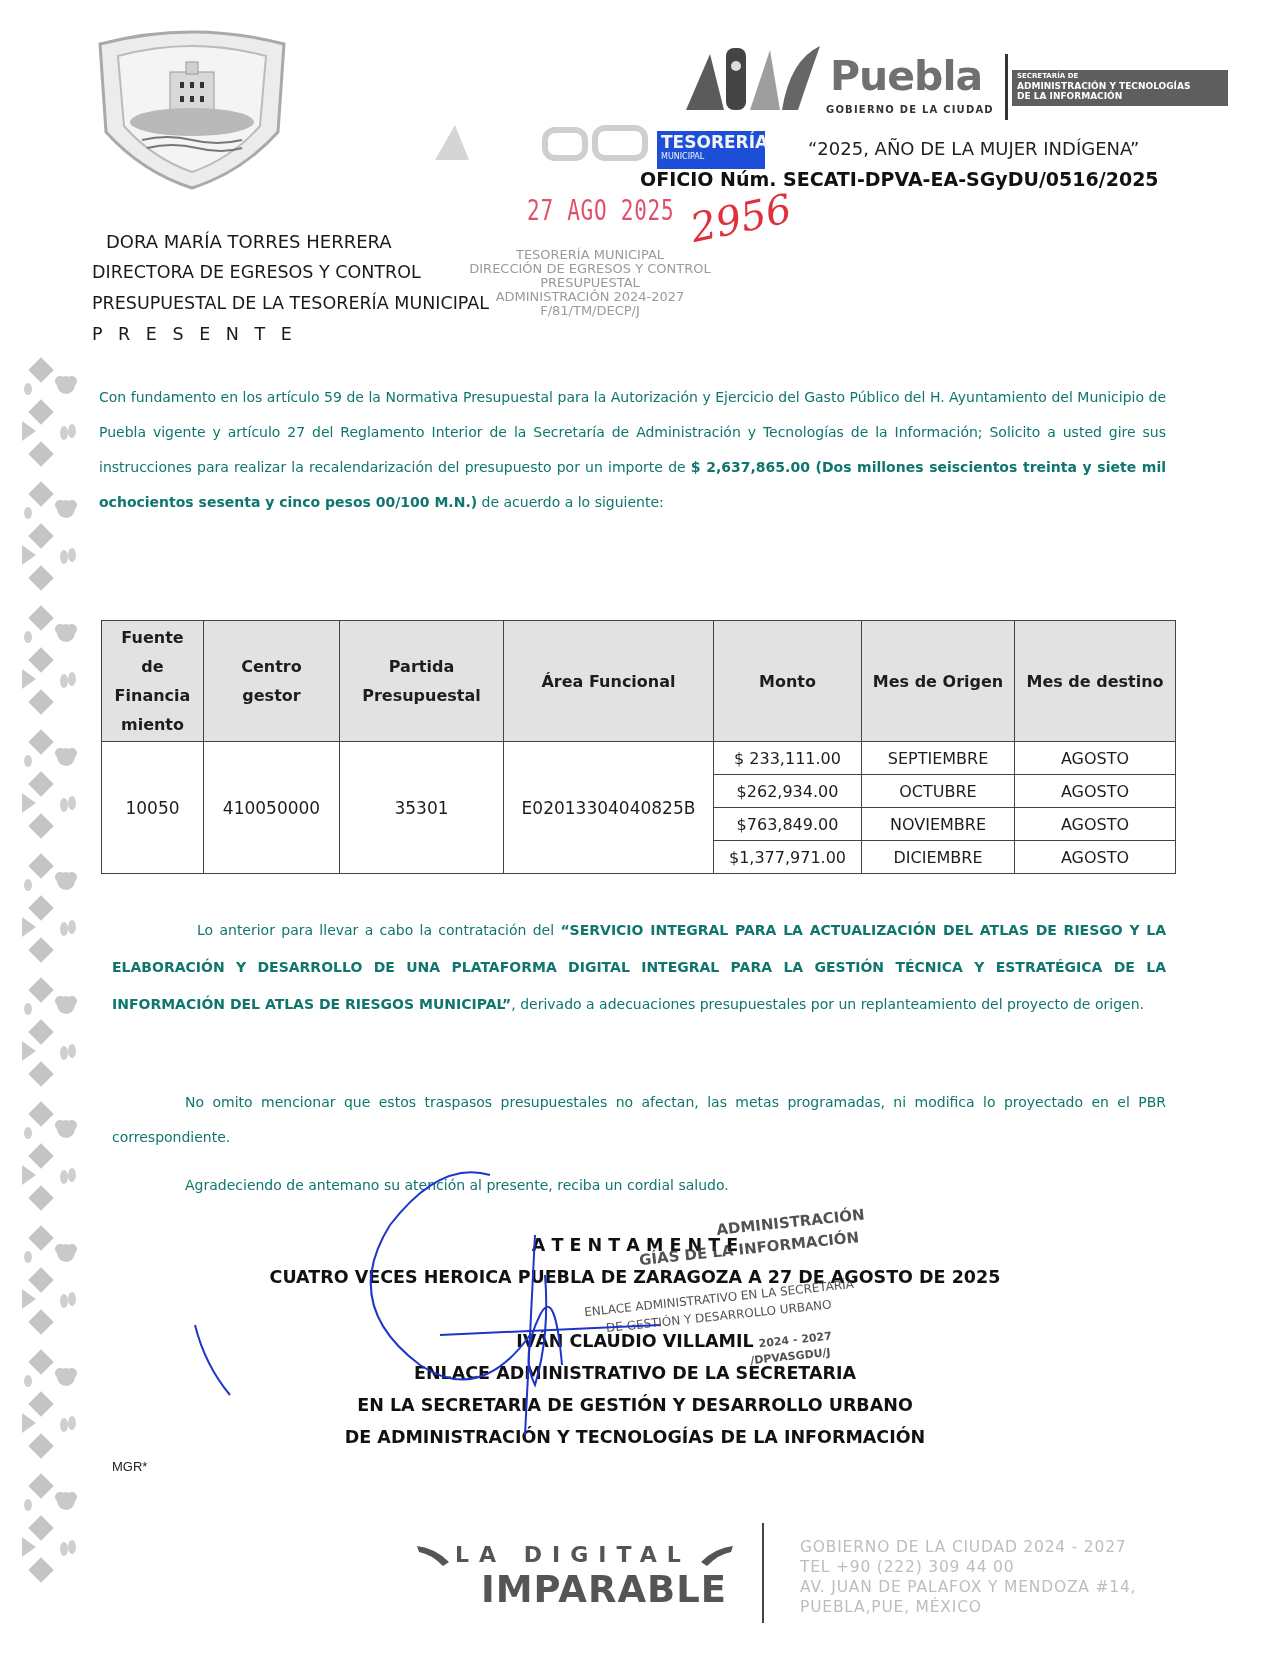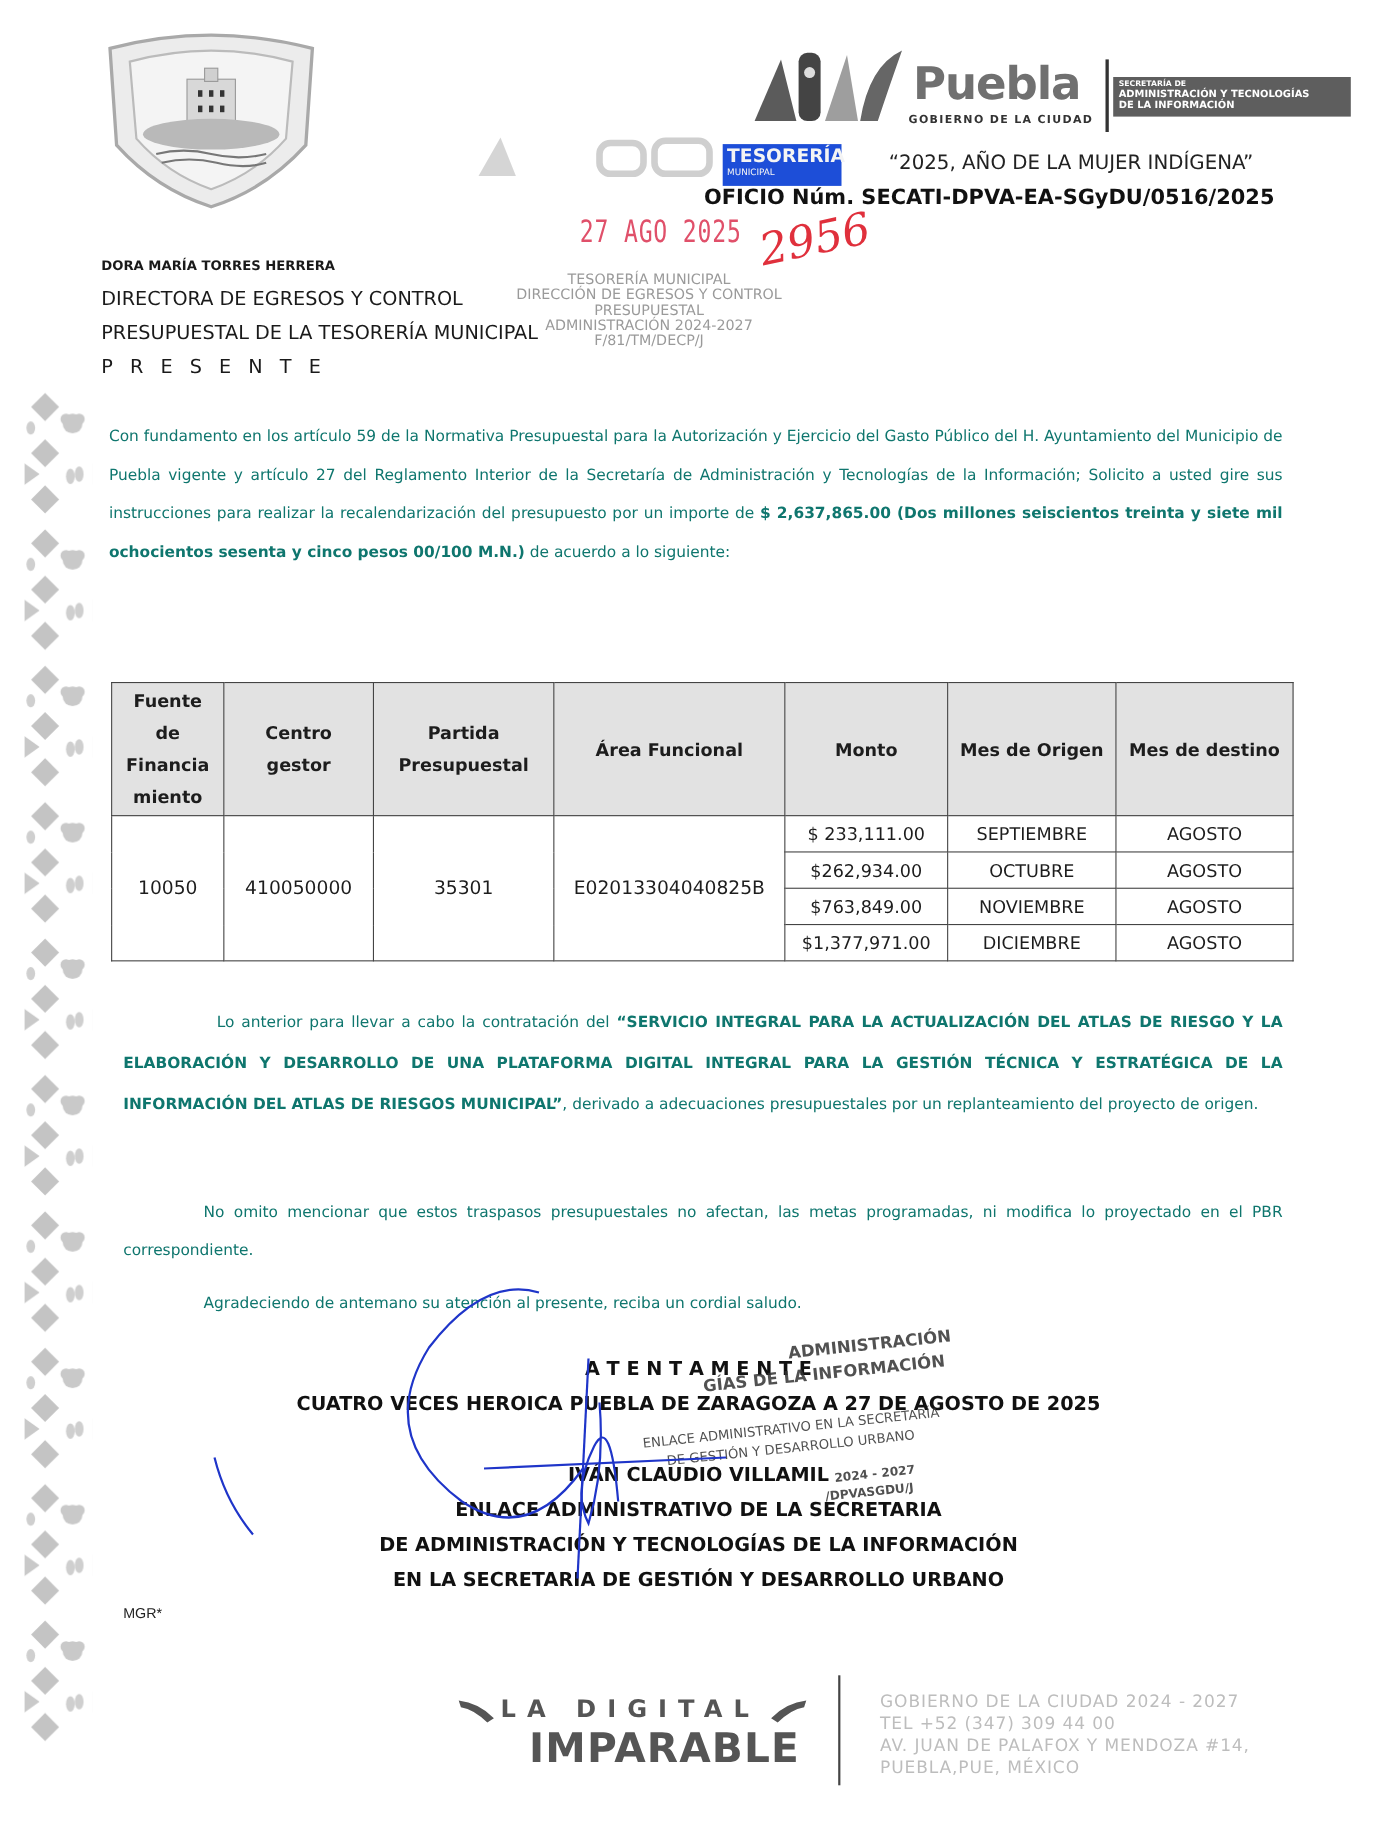--- a/index.html
+++ b/index.html
@@ -72,21 +72,21 @@
     font-family: "DejaVu Serif", serif; font-style: italic; transform: rotate(-12deg);
   }
   .received-stamp {
     position: absolute; left: 455px; top: 248px; color: #9a9a9a; font-size: 13px;
     line-height: 14px; text-align: center; width: 270px;
   }
   .received-stamp span { display: block; }
 
   
   .addressee { position: absolute; left: 92px; top: 226px; line-height: 31px; font-size: 17.5px; }
-  .addressee .name { font-weight: bold; font-size: 12px; }
+  .addressee .name { font-weight: normal; font-size: 18px; margin-left: 14px; }
   .addressee .presente { letter-spacing: 5px; }
 
   
   .body-para {
     position: absolute; left: 99px; width: 1067px; font-size: 14px; line-height: 35px;
     text-align: justify; color: #0f766e;
   }
   .para1 { top: 380px; }
   .bold { font-weight: bold; }
 
@@ -278,22 +278,22 @@
 <div class="signature-block sig1">
   <div>A T E N T A M E N T E</div>
   <div>CUATRO VECES HEROICA PUEBLA DE ZARAGOZA A 27 DE AGOSTO DE 2025</div>
   <div style="height:32px"></div>
 </div>
 <div class="signature-block" style="top:1325px;">
   <div>IVÁN CLAUDIO VILLAMIL</div>
 </div>
 <div class="signature-block" style="top:1357px;">
   <div>ENLACE ADMINISTRATIVO DE LA SECRETARIA</div>
+  <div>EN LA SECRETARIA DE GESTIÓN Y DESARROLLO URBANO</div>
   <div>DE ADMINISTRACIÓN Y TECNOLOGÍAS DE LA INFORMACIÓN</div>
-  <div>EN LA SECRETARIA DE GESTIÓN Y DESARROLLO URBANO</div>
 </div>
 
 <div class="seal-overlay">
   <span style="left:250px; top:60px;">ADMINISTRACIÓN</span>
   <span style="left:170px; top:82px;">GÍAS DE LA INFORMACIÓN</span>
   <span style="left:110px; top:130px; font-size:12px; font-weight:normal;">ENLACE ADMINISTRATIVO EN LA SECRETARÍA</span>
   <span style="left:130px; top:148px; font-size:12px; font-weight:normal;">DE GESTIÓN Y DESARROLLO URBANO</span>
   <span style="left:280px; top:180px; font-size:11px;">2024 - 2027</span>
   <span style="left:270px; top:196px; font-size:11px;">/DPVASGDU/J</span>
 </div>
@@ -312,16 +312,16 @@
   <svg style="position:absolute; left:0; top:0;" width="320" height="40" viewBox="0 0 320 40">
     <path d="M2 6 Q20 8 34 22 L28 26 Q16 14 4 12 Z" fill="#555"></path>
     <path d="M318 6 Q300 8 286 22 L292 26 Q304 14 316 12 Z" fill="#555"></path>
   </svg>
   <div class="cap">LA DIGITAL</div>
   <div class="imp">IMPARABLE</div>
 </div>
 <div class="footer-divider"></div>
 <div class="footer-contact">
   <span>GOBIERNO DE LA CIUDAD 2024 - 2027</span>
-  <span>TEL +52 (347) 309 44 00</span>
+  <span>TEL +90 (222) 309 44 00</span>
   <span>AV. JUAN DE PALAFOX Y MENDOZA #14,</span>
   <span>PUEBLA,PUE, MÉXICO</span>
 </div>
 
 </body></html>

